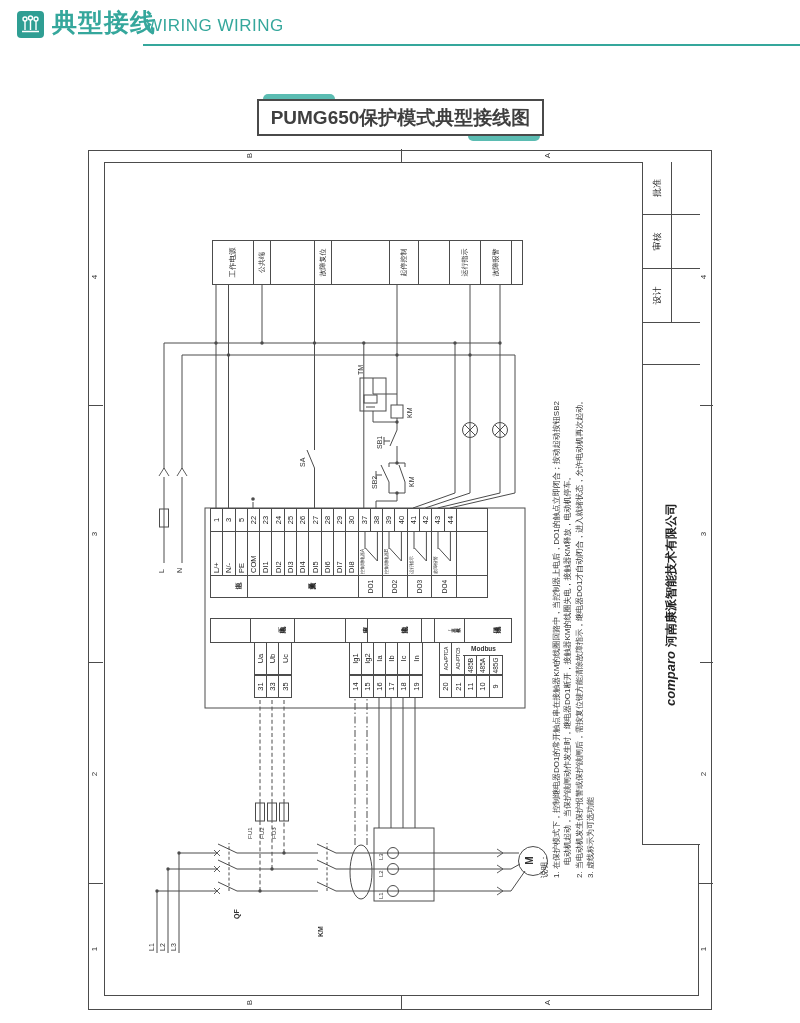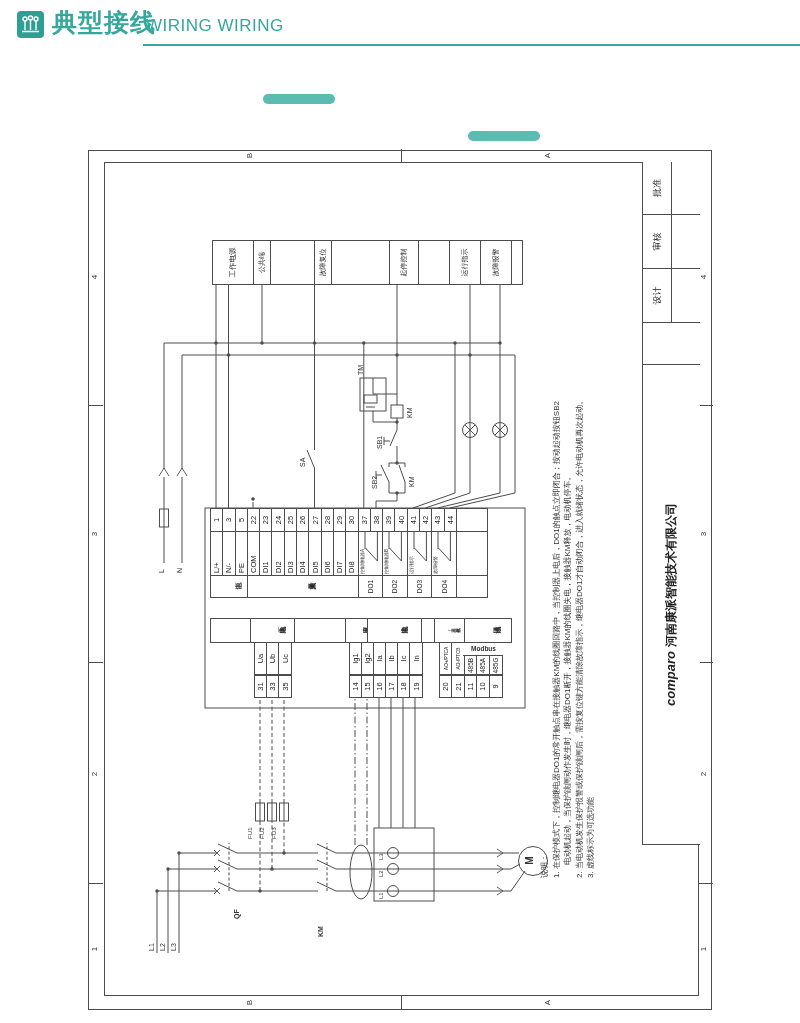--- a/index.html
+++ b/index.html
@@ -54,20 +54,21 @@
         <path d="M8,10 V19 M13.5,9 V19 M19,10 V19 M5,20.5 H22"></path>
       </g>
     </svg>
   </div>
   <div id="hdr-cn">典型接线</div>
   <div id="hdr-en">WIRING WIRING</div>
   <div id="hdr-line"></div>
 
   <div class="pill" style="left:263px;top:94px"></div>
   <div class="pill" style="left:468px;top:131px"></div>
+  <div id="tbox">PUMG650保护模式典型接线图</div>
 
   <div id="sheet">
 
     <div class="zone" style="left:722px;top:1px;width:20px">4</div>
     <div class="zone" style="left:465px;top:1px;width:20px">3</div>
     <div class="zone" style="left:225px;top:1px;width:20px">2</div>
     <div class="zone" style="left:50px;top:1px;width:20px">1</div>
     <div class="zone" style="left:722px;top:610px;width:20px">4</div>
     <div class="zone" style="left:465px;top:610px;width:20px">3</div>
     <div class="zone" style="left:225px;top:610px;width:20px">2</div>

